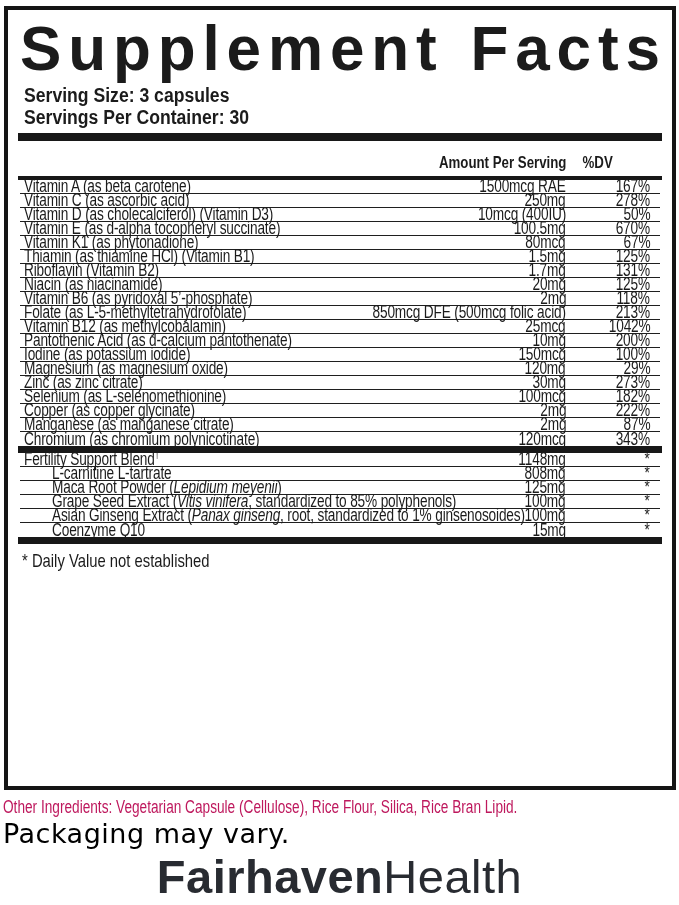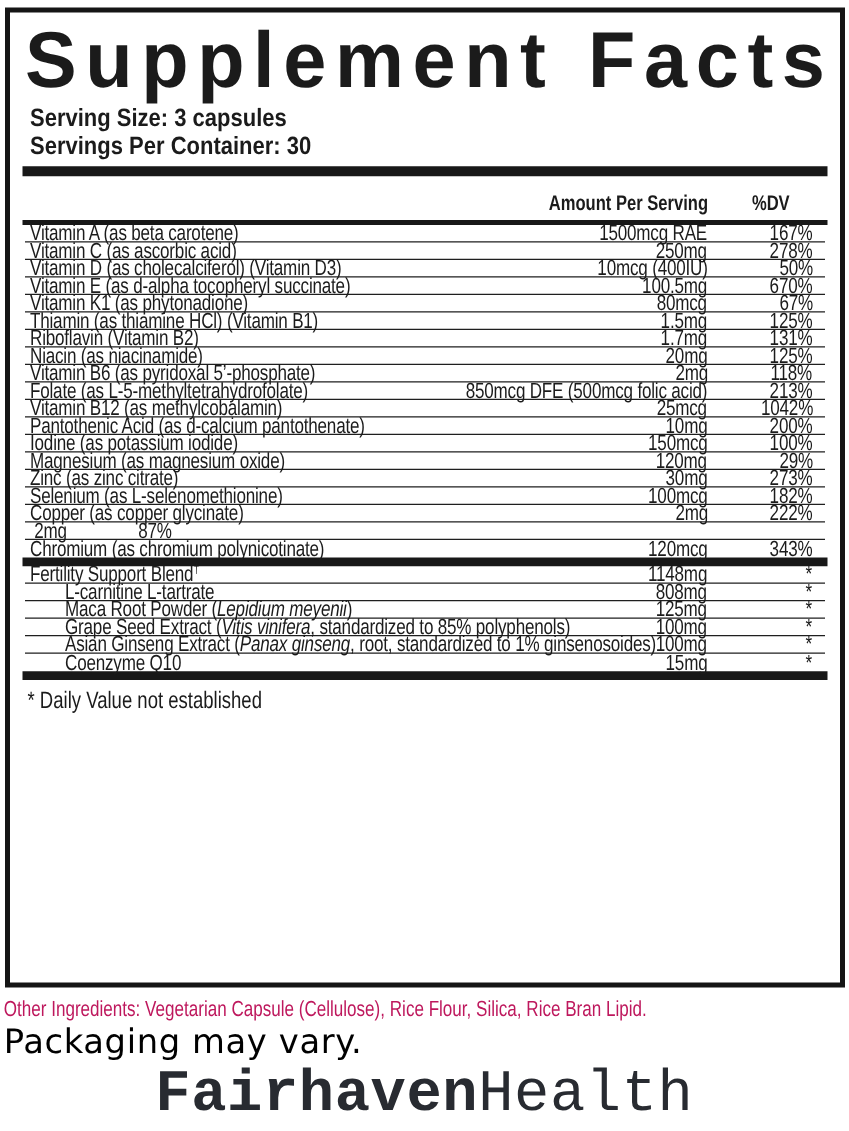--- a/index.html
+++ b/index.html
@@ -45,32 +45,32 @@
   .row .amt{flex:0 0 auto;text-align:right;padding-right:8px;}
   .row .dv{flex:0 0 76px;text-align:right;padding-right:10px;}
   .row sup{font-size:0.62em;vertical-align:super;line-height:0;}
   
   .head-row{
     display:flex;align-items:flex-end;height:35px;box-sizing:border-box;
     margin:0 12px;font-size:17px;font-weight:600;padding-bottom:3px;
   }
   .head-row .name{flex:1 1 0;}
   .head-row .amt{flex:0 0 auto;text-align:right;padding-right:8px;}
-  .head-row .dv{flex:0 0 76px;text-align:center;padding-right:10px;}
+  .head-row .dv{flex:0 0 76px;text-align:left;padding-right:10px;}
   
   .footnote{margin:6px 12px 0 14px;font-size:19px;}
   
   .other-ing{position:absolute;left:3px;top:797px;font-size:17.5px;color:#be185d;}
   .packaging{
     position:absolute;left:3px;top:818px;font-size:27px;color:#000000;
     font-family:"DejaVu Sans", sans-serif;font-weight:400;letter-spacing:0.5px;
   }
   .logo{
     position:absolute;left:0;top:852px;width:679px;text-align:center;
-    font-size:47px;color:#282b31;line-height:1.05;letter-spacing:0.5px;font-family:Liberation Mono, monospace;
+    font-size:47px;color:#282b31;line-height:1.05;letter-spacing:0.5px;
   }
   .logo .b{font-weight:bold;}
   .logo .l{font-weight:200;}
   i{font-style:italic;}
 </style>
 </head>
 <body>
 
 <div class="facts-box">
 
@@ -188,20 +188,21 @@
         <div class="name"><span class="cx cx-l"><span>Selenium (as L-selenomethionine)</span></span></div>
         <div class="amt"><span class="cx cx-r">100mcg</span></div>
         <div class="dv"><span class="cx cx-r">182%</span></div>
       </div>
       <div class="row">
         <div class="name"><span class="cx cx-l"><span>Copper (as copper glycinate)</span></span></div>
         <div class="amt"><span class="cx cx-r">2mg</span></div>
         <div class="dv"><span class="cx cx-r">222%</span></div>
       </div>
       <div class="row">
+        <div class="name"><span class="cx cx-l"><span>Manganese (as manganese citrate)</span></span></div>
         <div class="amt"><span class="cx cx-r">2mg</span></div>
         <div class="dv"><span class="cx cx-r">87%</span></div>
       </div>
       <div class="row">
         <div class="name"><span class="cx cx-l"><span>Chromium (as chromium polynicotinate)</span></span></div>
         <div class="amt"><span class="cx cx-r">120mcg</span></div>
         <div class="dv"><span class="cx cx-r">343%</span></div>
       </div>
     </div>
 

